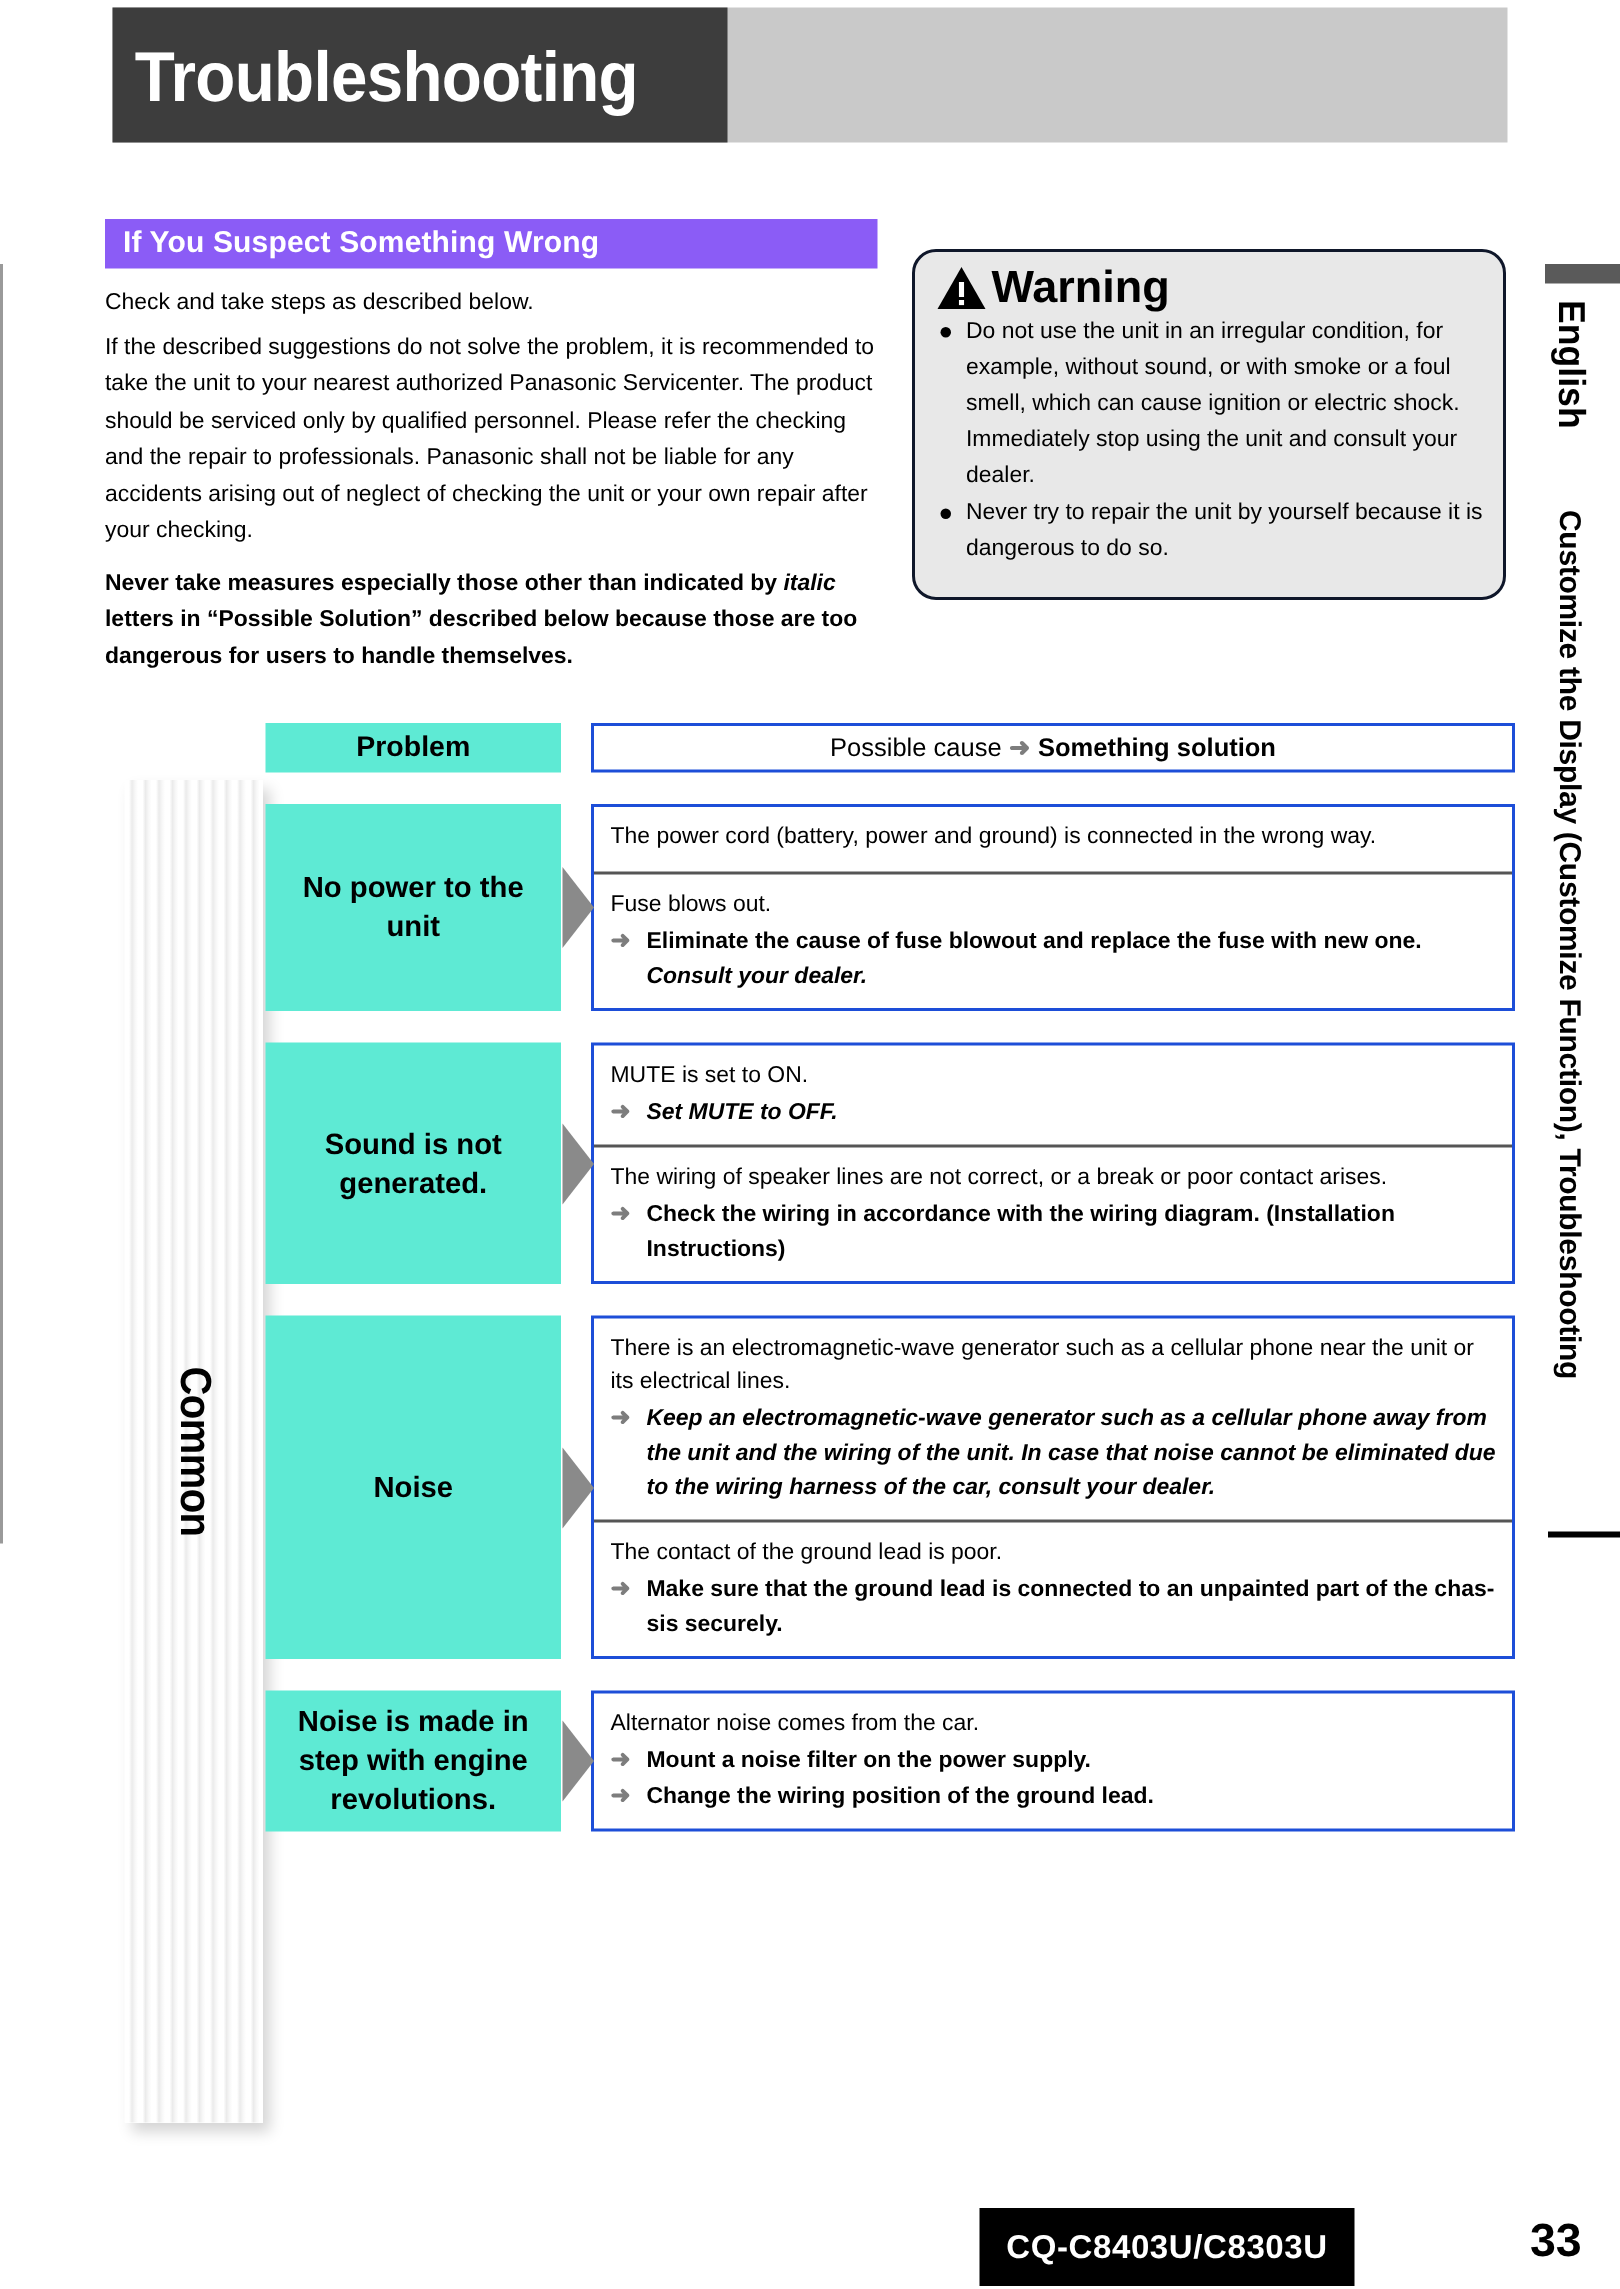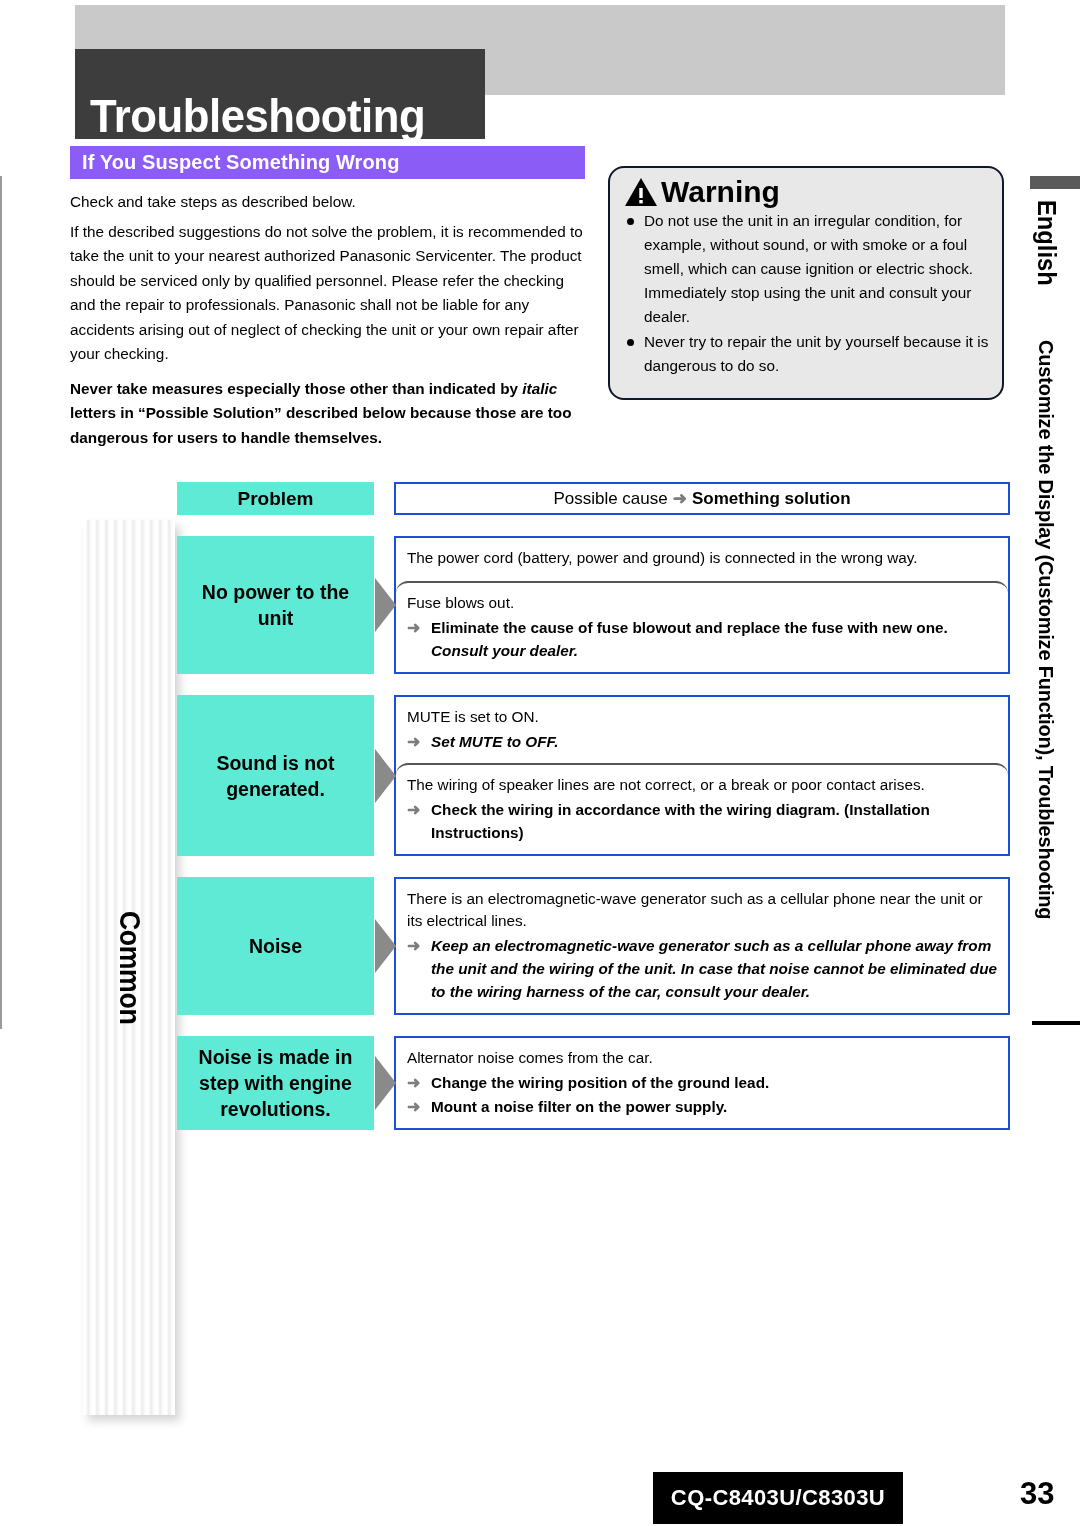--- a/index.html
+++ b/index.html
@@ -26,23 +26,22 @@
     background: #c9c9c9;
   }
   #title-block {
     position: absolute;
     left: 0;
     top: 0;
     width: 410px;
     height: 90px;
     background: #3d3d3d;
     display: flex;
-    align-items: flex-end;
+    align-items: center;
     justify-content: flex-start;
-    margin-top: 44px;
   }
   #title-text {
     color: #ffffff;
     font-size: 47px;
     font-weight: bold;
     letter-spacing: -0.5px;
     padding-left: 16px;
     line-height: 1;
     transform: scaleX(0.93);
     transform-origin: left center;
@@ -269,21 +268,21 @@
     align-items: center;
     justify-content: center;
     font-size: 17px;
   }
   .hdr-row .col-sol .bold { font-weight: bold; }
   .sol-cell {
     padding: 9px 10px 10px 11px;
     font-size: 15.3px;
     line-height: 22px;
   }
-  .sol-cell + .sol-cell { border-top: 2px solid #555; border-radius: 12px; }
+  .sol-cell + .sol-cell { border-top: 2px solid #555; }
   .cause { margin: 0 0 2px 0; }
   .sol {
     margin: 0;
     font-weight: bold;
     padding-left: 24px;
     position: relative;
     line-height: 23px;
   }
   .sol + .sol { margin-top: 1px; }
   .sol.ital { font-style: italic; }
@@ -428,35 +427,39 @@
   <div class="tbl-row">
     <div class="col-problem">Noise</div>
     <div class="col-gap">
       <span class="arrow-ptr"></span>
     </div>
     <div class="col-sol">
       <div class="sol-cell">
         <p class="cause">There is an electromagnetic-wave generator such as a cellular phone near the unit or its electrical lines.</p>
         <p class="sol ital">Keep an electromagnetic-wave generator such as a cellular phone away from the unit and the wiring of the unit. In case that noise cannot be eliminated due to the wiring harness of the car, consult your dealer.</p>
       </div>
+      <div class="sol-cell">
+        <p class="cause">The contact of the ground lead is poor.</p>
+        <p class="sol">Make sure that the ground lead is connected to an unpainted part of the chas-sis securely.</p>
+      </div>
     </div>
   </div>
 
   <div class="row-space"></div>
 
   <div class="tbl-row">
     <div class="col-problem">Noise is made in step with engine revolutions.</div>
     <div class="col-gap">
       <span class="arrow-ptr"></span>
     </div>
     <div class="col-sol">
       <div class="sol-cell">
         <p class="cause">Alternator noise comes from the car.</p>
+        <p class="sol">Mount a noise filter on the power supply.</p>
         <p class="sol">Change the wiring position of the ground lead.</p>
-        <p class="sol">Mount a noise filter on the power supply.</p>
       </div>
     </div>
   </div>
 
 </div>
 
 <div id="footer-model">CQ-C8403U/C8303U</div>
 <div id="footer-page">33</div>
 
 </body></html>

